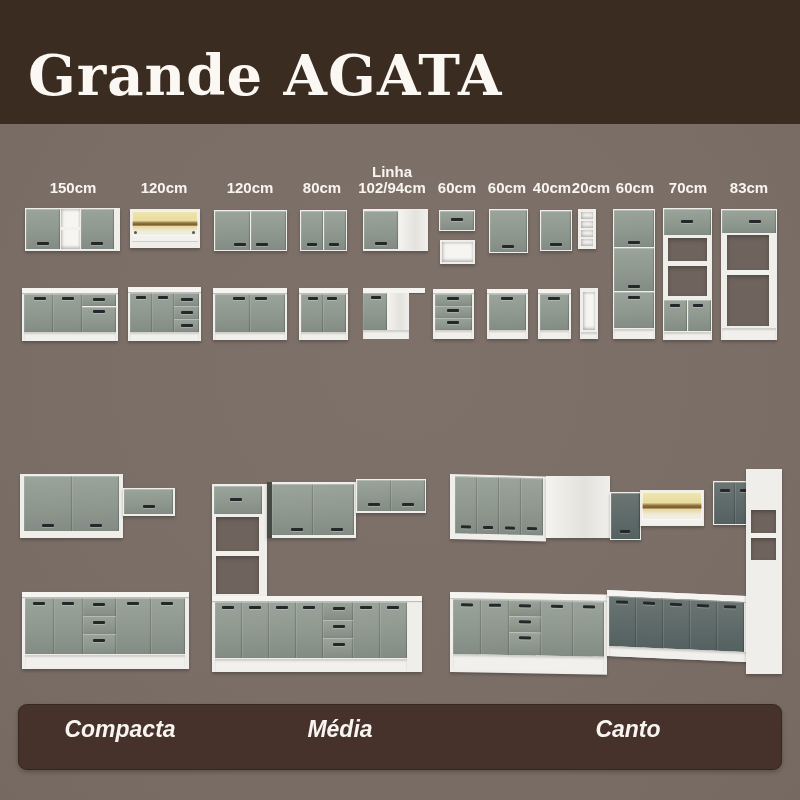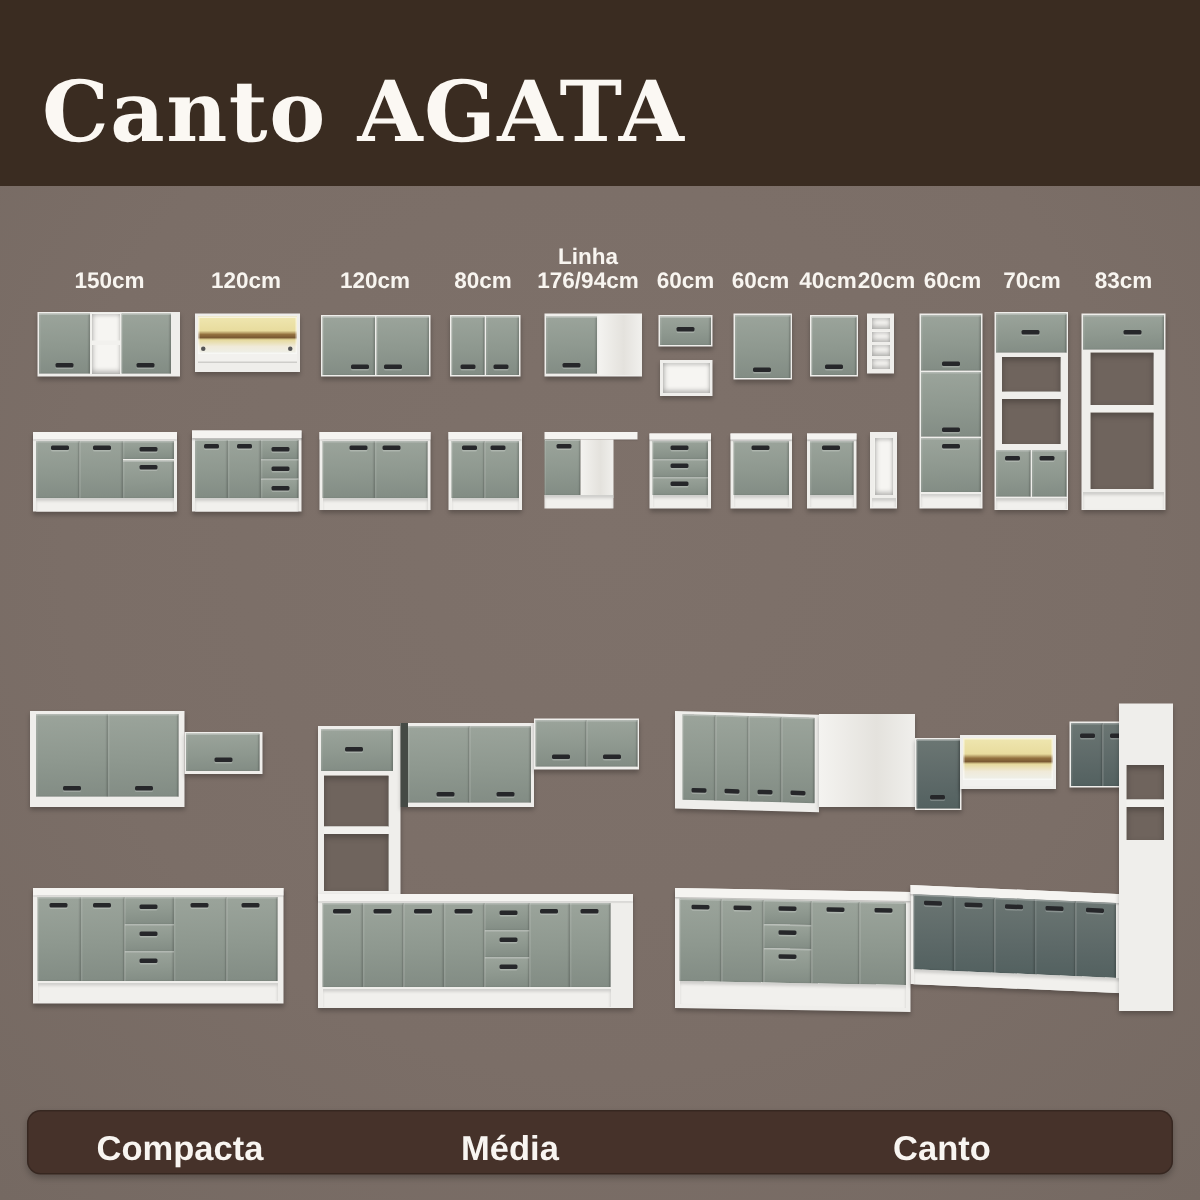--- a/index.html
+++ b/index.html
@@ -26,41 +26,41 @@
   .ct{position:absolute;background:#f5f4f1;box-shadow:0 1px 1px rgba(0,0,0,.2);}
   .wp{position:absolute;background:linear-gradient(90deg,#f4f3f0 0%,#e4e2dd 60%,#f0efec 100%);}
   .gl{position:absolute;background:linear-gradient(180deg,#efe6b0 0%,#e8dc9e 38%,#93713f 48%,#7a5a33 56%,#e5d99c 62%,#f0ead9 80%,#eef0ea 100%);
       box-shadow:inset 0 0 0 1px rgba(255,255,255,.55);}
   .edge{position:absolute;background:#454a45;}
   
   .band{position:absolute;left:18px;width:764px;background:#46322a;border-radius:9px;
         box-shadow:inset 0 0 0 1px rgba(0,0,0,.22), 0 2px 4px rgba(0,0,0,.25);
         display:flex;align-items:center;justify-content:center;}
   .band.banner{top:398px;height:53px;}
-  .band.sizes{top:740px;height:43px;}
+  .band.sizes{top:704px;height:66px;font-style:italic;}
   .band .txt{font-size:21px;font-weight:700;color:#f8f5f1;letter-spacing:.2px;}
   .sizelabel{position:absolute;transform:translateX(-50%);top:12px;font-size:23px;font-weight:700;color:#f8f5f1;}
 </style>
 </head>
 <body>
 
 <div class="stage">
 
   <div class="hdr">
-    <div class="title">Canto AGATA</div>
+    <div class="title">Grande AGATA</div>
   </div>
 
   <div>
     <span class="mlabel" style="left:73px;top:180px">150cm</span>
     <span class="mlabel" style="left:164px;top:180px">120cm</span>
     <span class="mlabel" style="left:250px;top:180px">120cm</span>
     <span class="mlabel" style="left:322px;top:180px">80cm</span>
     <span class="mlabel" style="left:392px;top:164px">
       <span style="display:block">Linha</span>
-      <span style="display:block">176/94cm</span>
+      <span style="display:block">102/94cm</span>
     </span>
     <span class="mlabel" style="left:457px;top:180px">60cm</span>
     <span class="mlabel" style="left:507px;top:180px">60cm</span>
     <span class="mlabel" style="left:552px;top:180px">40cm</span>
     <span class="mlabel" style="left:591px;top:180px">20cm</span>
     <span class="mlabel" style="left:635px;top:180px">60cm</span>
     <span class="mlabel" style="left:688px;top:180px">70cm</span>
     <span class="mlabel" style="left:749px;top:180px">83cm</span>
   </div>
 

